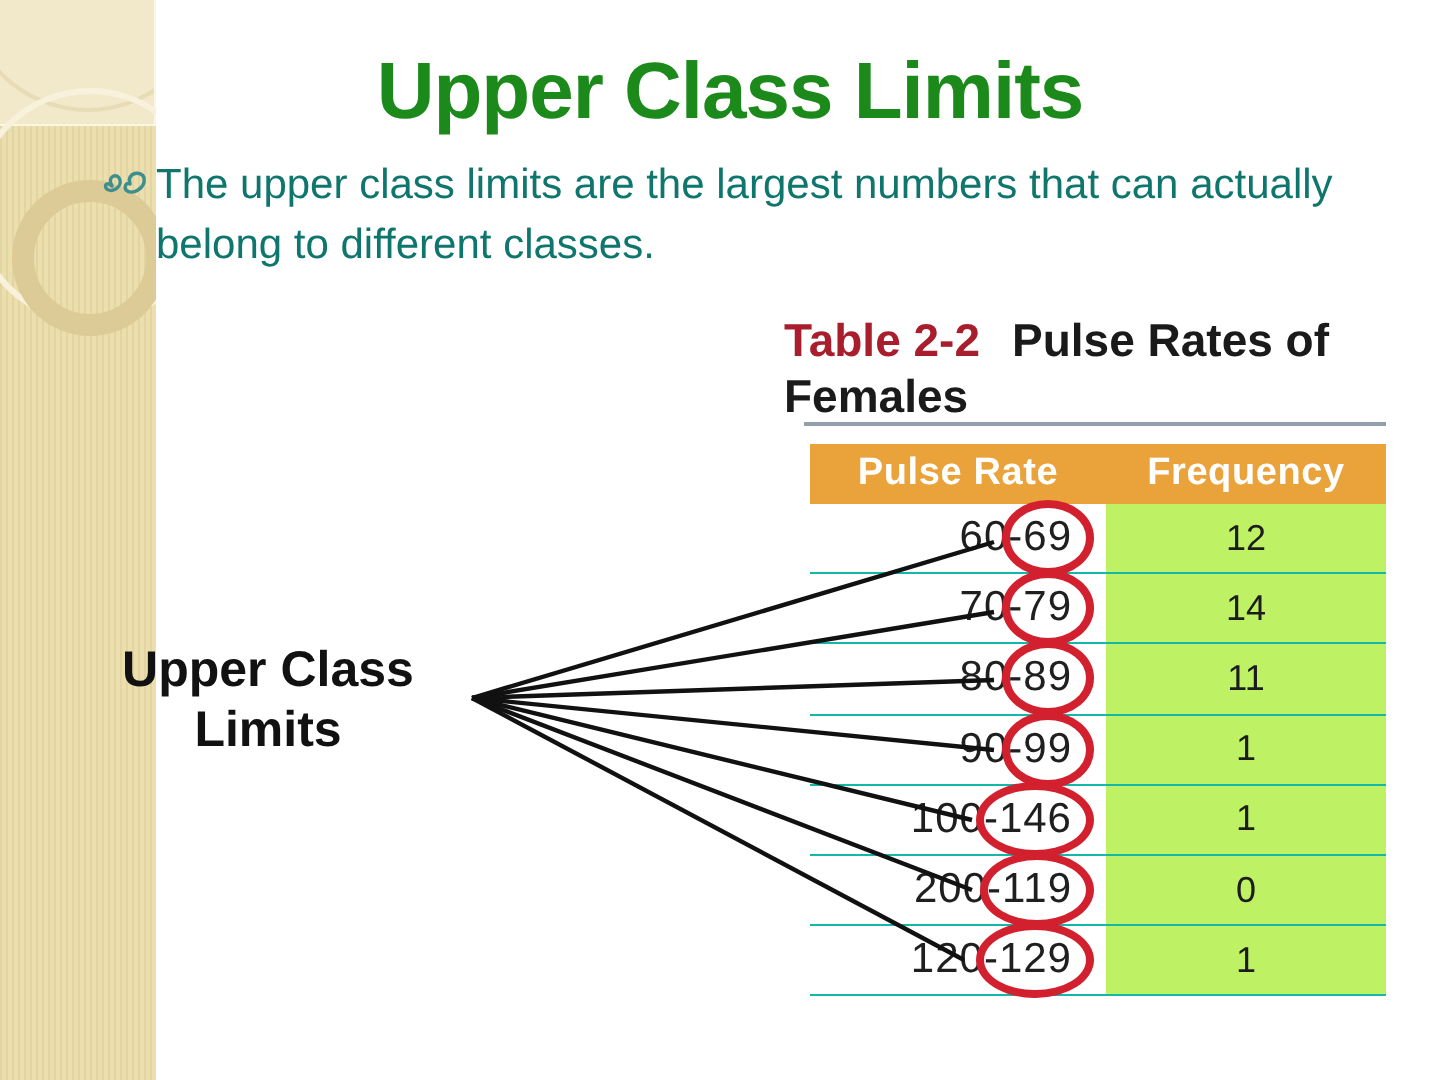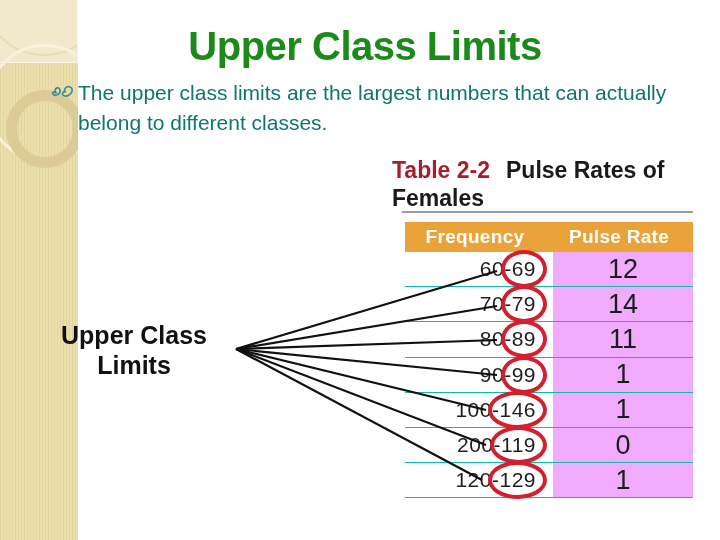--- a/index.html
+++ b/index.html
@@ -41,21 +41,21 @@
   .table-rule{position:absolute;left:402px;top:211px;width:291px;height:2px;background:#92a0ae;}
   .thead{position:absolute;left:405px;top:222px;width:288px;height:30px;display:flex;
     background:#eaa33b;color:#ffffff;font-weight:bold;font-size:19px;letter-spacing:0.3px;}
   .thead .th{width:148px;display:flex;align-items:center;justify-content:center;}
   .thead .th2{width:140px;}
   .tbody{position:absolute;left:405px;top:252px;width:288px;}
   .trow{display:flex;height:35.2px;box-sizing:border-box;border-bottom:1px solid #14b8a6;}
   .cell{display:flex;align-items:center;box-sizing:border-box;}
   .cell.pulse{width:148px;justify-content:flex-end;padding-right:17px;
     font-size:21px;letter-spacing:0.5px;color:#1f1f1f;background:#ffffff;}
-  .cell.freq{width:140px;justify-content:center;font-size:27px;color:#1c1c1c;background:#f0abfc;}
+  .cell.freq{width:140px;justify-content:center;font-size:18px;color:#1c1c1c;background:#bef264;}
   .circled{position:relative;display:inline-block;}
   .circled::after{content:'';position:absolute;inset:-7px -11px;border:4.5px solid #d2202e;
     border-radius:50%;pointer-events:none;}
 
   
   .connector-overlay{position:absolute;inset:0;width:720px;height:540px;
     pointer-events:none;z-index:10;}
 </style>
 </head>
 <body>
@@ -82,22 +82,22 @@
   <div class="annotation-label">Upper Class Limits</div>
 
   <div class="table-area">
     <div class="table-title">
       <span class="t-prefix">Table 2-2</span><span>Pulse Rates of Females</span>
     </div>
   </div>
   <div class="table-rule"></div>
 
   <div class="thead">
+    <div class="th">Pulse Rate</div>
     <div class="th th2">Frequency</div>
-    <div class="th">Pulse Rate</div>
   </div>
 
   <div class="tbody">
     <div class="trow">
       <div class="cell pulse">
           <span>60</span>
           <span>-</span>
           <span class="circled">69</span>
         </div>
       <div class="cell freq">12</div>

